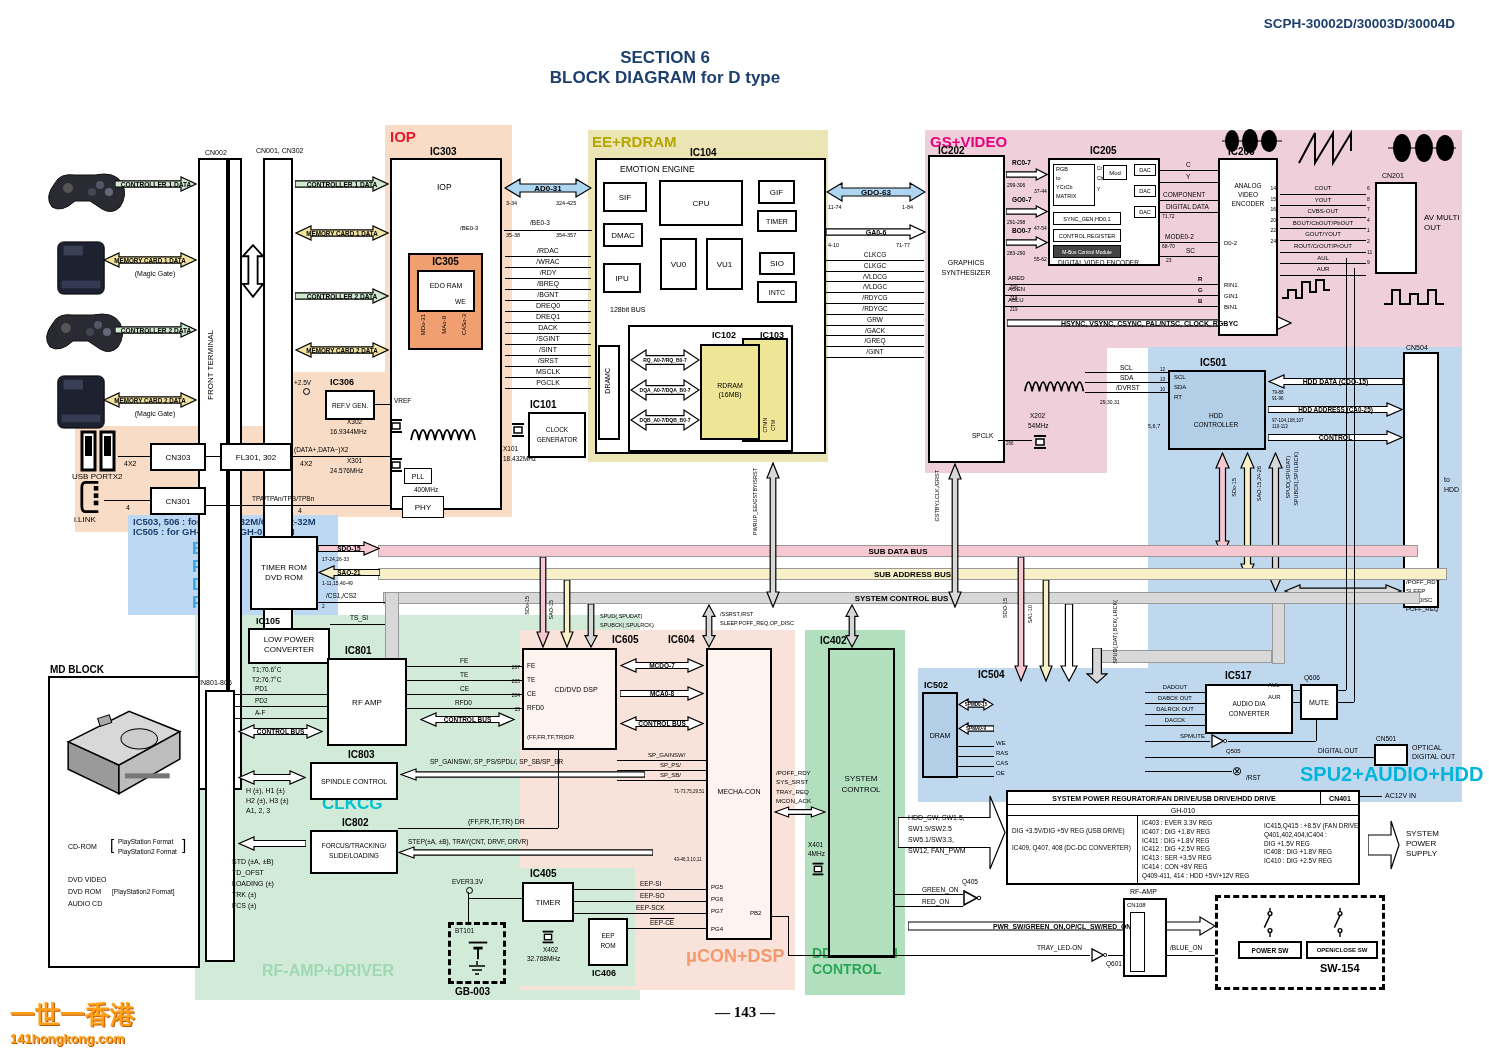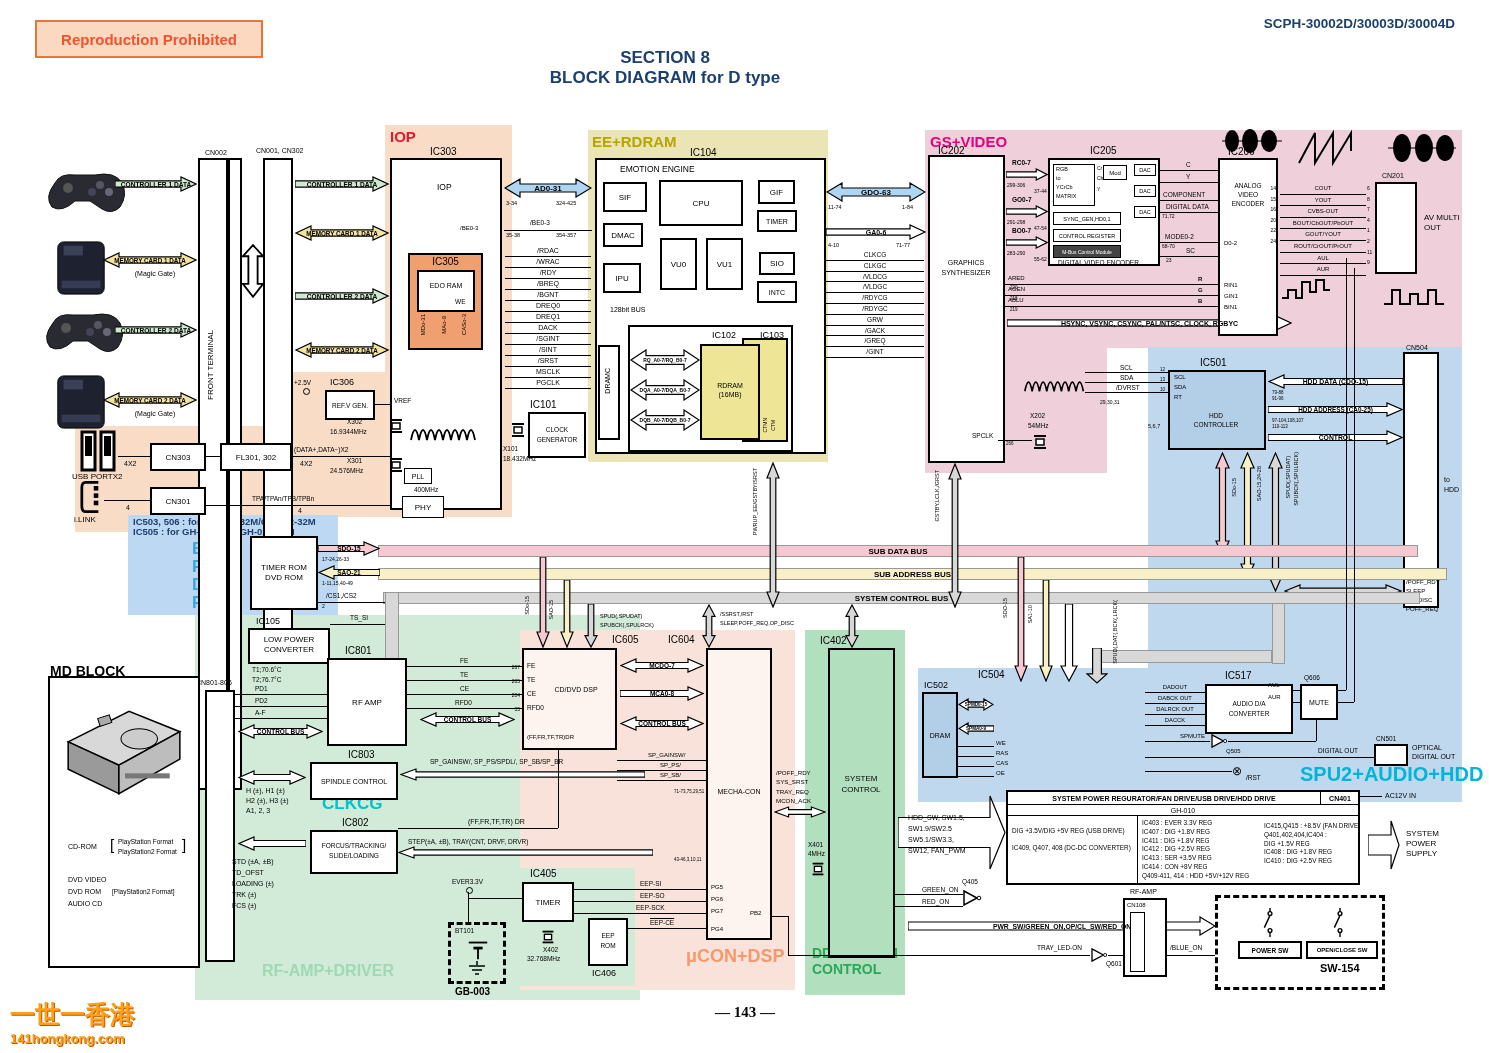--- a/index.html
+++ b/index.html
@@ -2,25 +2,25 @@
 <html><head>
 <meta charset="utf-8">
 <style>
   html,body{margin:0;padding:0;background:#fff}
   #wrap{position:relative;width:1489px;height:1053px;background:#fff;
     font-family:"Liberation Sans",sans-serif;overflow:hidden;color:#000}
   .abs{position:absolute}
   .reg{position:absolute}
   .blk{position:absolute;background:#fff;border:2px solid #000;box-sizing:border-box}
   .blk1{position:absolute;background:#fff;border:1px solid #000;box-sizing:border-box}
-  .ic{position:absolute;font-weight:normal;font-size:10px;white-space:nowrap}
+  .ic{position:absolute;font-weight:bold;font-size:10px;white-space:nowrap}
   .lbl{position:absolute;font-size:7.5px;white-space:nowrap;line-height:1.1}
   .s45{font-size:4.5px}.s5{font-size:5px}.s55{font-size:5.5px}.s6{font-size:6px}
   .s65{font-size:6.5px}.s7{font-size:7px}.s8{font-size:8px}.s85{font-size:8.5px}
-  .s9{font-size:9px}.s10{font-size:14px}
+  .s9{font-size:9px}.s10{font-size:10px}
   .b{font-weight:bold}.c{text-align:center}
   .vtx{writing-mode:vertical-rl;transform:rotate(180deg);white-space:nowrap}
   .wire{position:absolute;background:#000}
   .hbus{position:absolute;border:1px solid #999;display:flex;align-items:center;
     justify-content:center;font-size:8px;font-weight:bold;box-sizing:border-box}
   .vbar{position:absolute;border:1px solid #999;box-sizing:border-box}
   .oarr{position:absolute}
   .oal{position:absolute;inset:0;display:flex;align-items:center;justify-content:center;
     font-size:7px;font-weight:bold;white-space:nowrap;z-index:2}
   .sigcol{position:absolute}
@@ -46,25 +46,22 @@
   <div class="reg" style="left:925px;top:130px;width:537px;height:218px;background:#efd0da"></div>
   <div class="reg" style="left:925px;top:348px;width:182px;height:125px;background:#efd0da"></div>
   <div class="reg" style="left:1148px;top:347px;width:314px;height:455px;background:#c0d8ee"></div>
   <div class="reg" style="left:918px;top:668px;width:232px;height:134px;background:#c0d8ee"></div>
   <div class="reg" style="left:128px;top:515px;width:210px;height:100px;background:#bcd8f2"></div>
   <div class="reg" style="left:195px;top:615px;width:445px;height:385px;background:#d2ead8"></div>
   <div class="reg" style="left:520px;top:630px;width:275px;height:360px;background:#f9e2d9"></div>
   <div class="reg" style="left:513px;top:868px;width:122px;height:118px;background:#d2ead8"></div>
   <div class="reg" style="left:805px;top:630px;width:100px;height:365px;background:#b2e0bf"></div>
 
-  <div class="abs" style="left:35px;top:20px;width:224px;height:34px;background:#fbd9c0;border:2px solid #e87436;display:flex;align-items:center;justify-content:center">
-    <span class="b" style="font-size:15px;color:#f0542c">Reproduction Prohibited</span>
-  </div>
   <div class="abs c" style="left:495px;top:48px;width:340px;color:#1c3f6e">
-    <div class="b" style="font-size:17px">SECTION 8</div>
+    <div class="b" style="font-size:17px">SECTION 6</div>
     <div class="b" style="font-size:17px">BLOCK DIAGRAM for D type</div>
   </div>
   <div class="abs b" style="left:1180px;top:16px;width:275px;text-align:right;font-size:13.5px;color:#1c3f6e">SCPH-30002D/30003D/30004D</div>
   <div class="abs b c" style="left:660px;top:1004px;width:170px;font-size:15px;font-family:'Liberation Serif',serif">— 143 —</div>
   <div class="abs" style="left:10px;top:998px">
     <div class="b" style="font-size:25px;color:#ffa018;text-shadow:1px 1px 0 #c05800">一世一香港</div>
     <div class="b" style="font-size:13px;color:#ffa018;text-shadow:1px 1px 0 #c05800">141hongkong.com</div>
   </div>
 
   <div class="rlab" style="left:390px;top:128px;font-size:15px;color:#e8192c">IOP</div>

